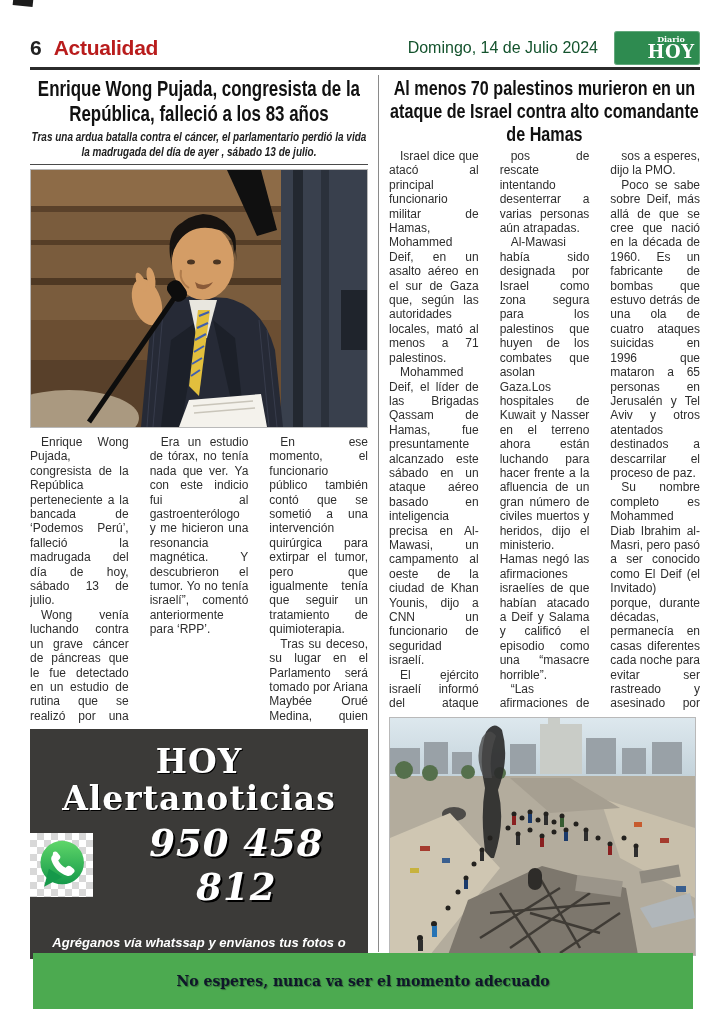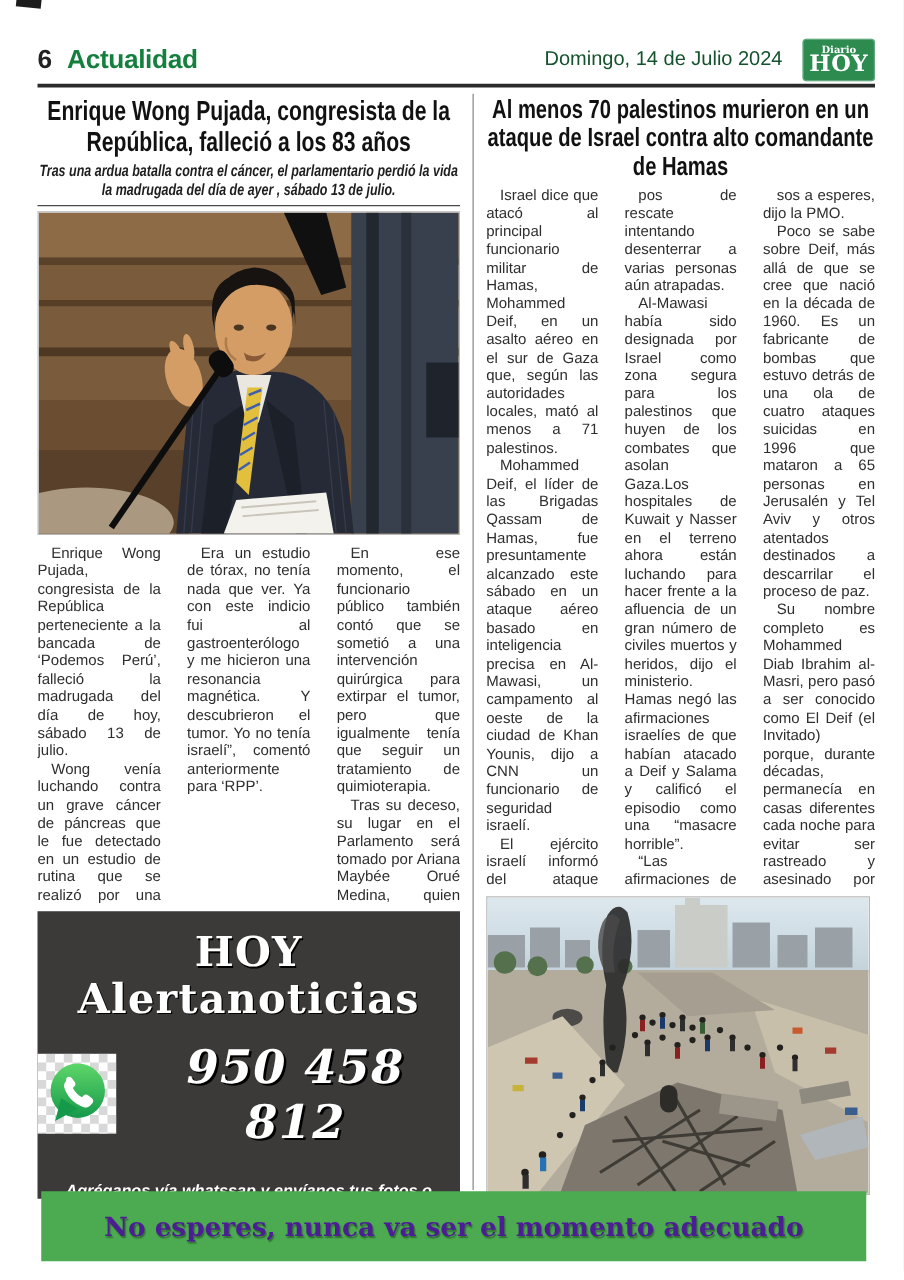--- a/index.html
+++ b/index.html
@@ -8,25 +8,25 @@
     background:#ffffff; overflow:hidden;
     font-family:"Liberation Sans", sans-serif; color:#2b2b2b;
   }
   .corner-mark { position:absolute; top:-2px; left:13px; width:20px; height:8px;
     background:#1c1c1c; transform:rotate(6deg); }
 
   
   .header { position:absolute; top:30px; left:30px; right:23px; height:36px;
     display:flex; align-items:center; }
   .pageno { font-size:21px; font-weight:bold; color:#222; margin-right:12px; }
-  .section-title { font-size:21px; font-weight:bold; color:#15803d; letter-spacing:-0.3px; }
+  .section-title { font-size:21px; font-weight:bold; color:#b91c1c; letter-spacing:-0.3px; }
   .date { margin-left:auto; font-size:16px; color:#14532d; margin-right:16px; }
   .logo { width:58px; height:34px; background:#2e8b50; border-radius:3px;
     display:flex; flex-direction:column; align-items:center; justify-content:center;
-    box-shadow:inset 0 0 0 1px rgba(255,255,255,.25); }
+    box-shadow:inset 0 0 0 1px rgba(255,255,255,.25);padding-left:28px; }
   .logo-top { font-size:8px; font-weight:bold; color:#fff; line-height:8px;
     font-family:"DejaVu Serif", serif; }
   .logo-main { font-size:18px; font-weight:bold; color:#fff; line-height:18px;
     font-family:"DejaVu Serif", serif; letter-spacing:.5px; }
   .header-rule { position:absolute; top:67px; left:30px; right:23px; height:3px; background:#2b2b2b; }
 
   
   .main { position:absolute; top:72px; left:30px; right:23px; bottom:72px; display:flex; }
   .art-left { width:338px; flex:none; }
   .v-divider { width:1px; background:#8a8a8a; margin:3px 10px 0 10px; flex:none; }
@@ -53,34 +53,34 @@
   .bodycol { flex:1; min-width:0; font-size:12px; line-height:14.4px;
     text-align:justify; color:#2e2e2e; }
   .bodycol p { margin:0; text-indent:11px; }
 
   
   .ad-box { margin-top:6px; width:338px; height:230px; background:#3b3a38;
     box-sizing:border-box; padding-top:14px; text-align:center; }
   .ad-title { font-family:"DejaVu Serif", serif; font-weight:bold; color:#fff;
     font-size:33px; line-height:37px; letter-spacing:1px;
     text-shadow:1px 1px 0 #000; }
-  .ad-row { display:flex; align-items:center; justify-content:center; gap:12px; margin-top:14px; }
+  .ad-row { display:flex; align-items:center; justify-content:center; gap:12px; margin-top:4px; }
   .wa-wrap { width:64px; height:64px;
     background:repeating-conic-gradient(#d8d8d8 0% 25%, #ffffff 0% 50%) 0 0/14px 14px;
     display:flex; align-items:center; justify-content:center; }
   .ad-phone { font-family:"DejaVu Serif", serif; font-weight:bold; font-style:italic;
     color:#fff; font-size:37px; letter-spacing:1px; text-shadow:2px 2px 0 #000; }
   .ad-caption { margin:22px auto 0 auto; width:300px; color:#fff; font-style:italic;
     font-weight:bold; font-size:13px; line-height:24px; }
 
   
   .banner { position:absolute; left:33px; top:953px; width:660px; height:56px;
     background:#4caa50; display:flex; align-items:center; justify-content:center; }
-  .banner-text { font-family:"DejaVu Serif", serif; font-weight:bold; color:#4c1d95;
-    font-size:21px; text-shadow:1px 1px 1px rgba(0,0,0,.35); }
+  .banner-text { font-family:"DejaVu Serif", serif; font-weight:bold; color:#0f172a;
+    font-size:14px; text-shadow:1px 1px 1px rgba(0,0,0,.35); }
 </style>
 </head>
 <body>
 
 <div class="page">
   <div class="corner-mark"></div>
 
   <div class="header">
     <span class="pageno">6</span>
     <span class="section-title">Actualidad</span>

